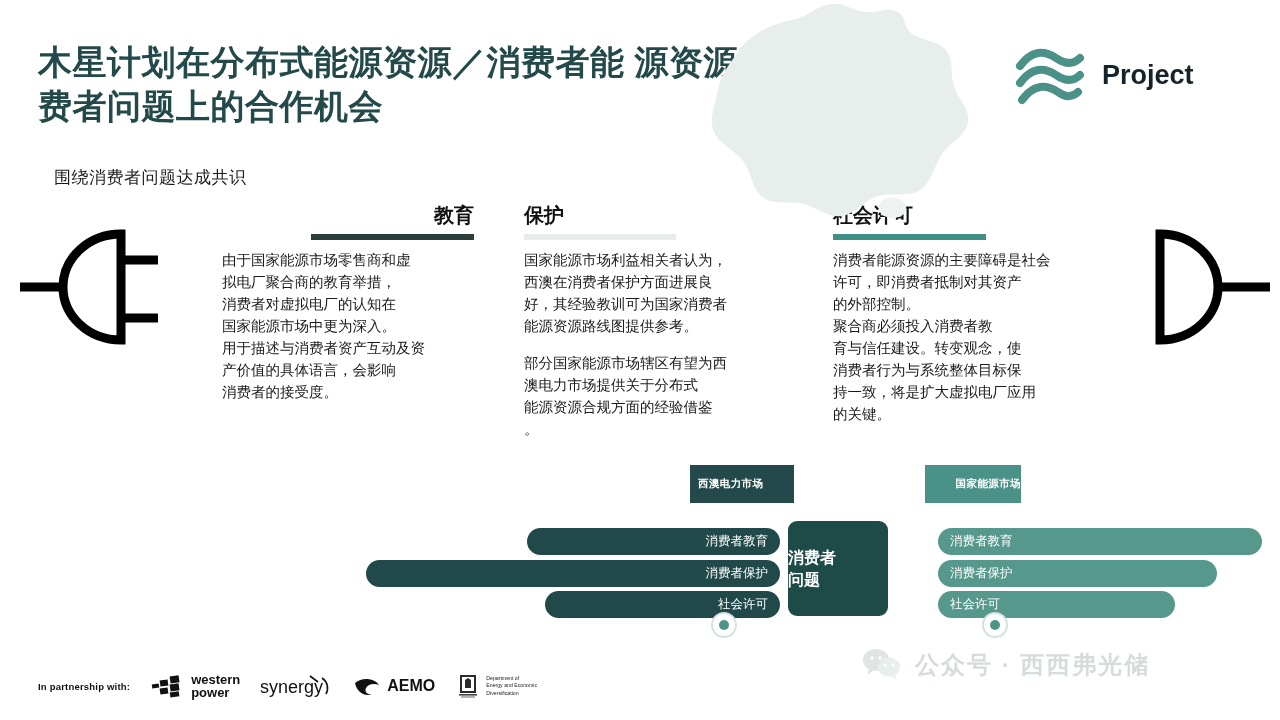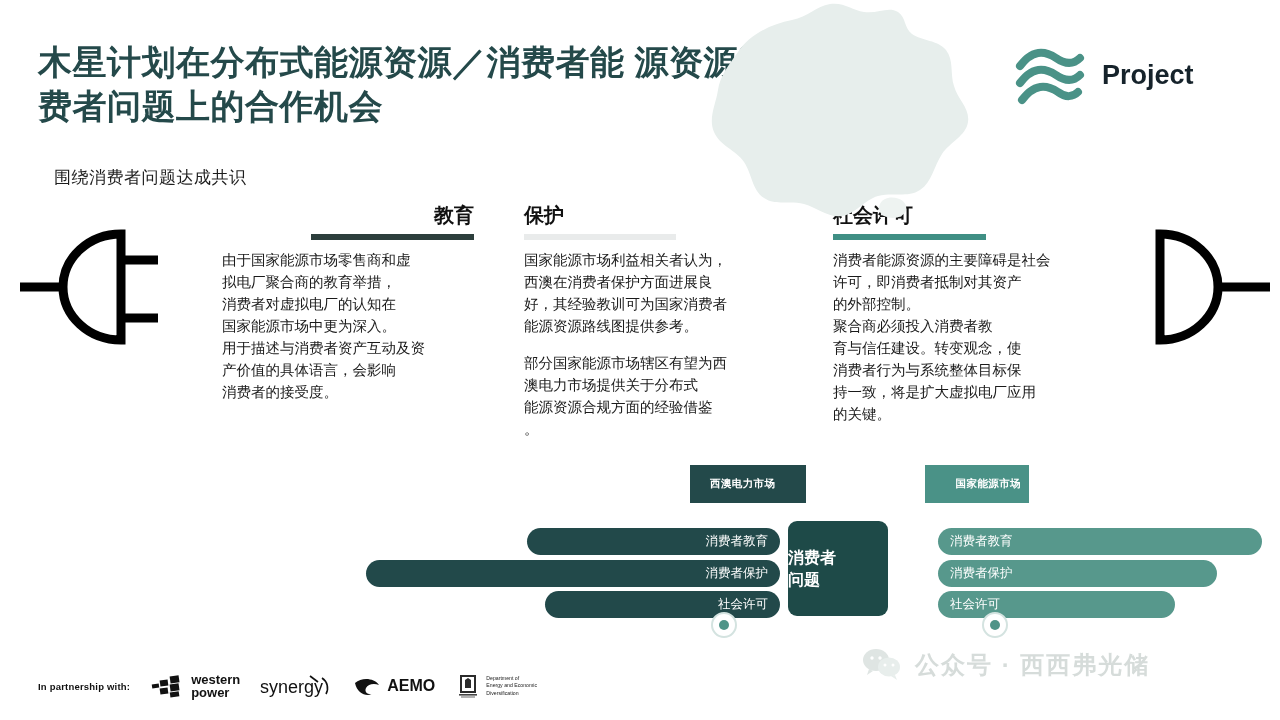--- a/index.html
+++ b/index.html
@@ -54,22 +54,22 @@
   .body-txt{
     font-size:14.5px;line-height:1.52;color:#1a1a1a;white-space:pre-line;
   }
   .body-txt + .body-txt{margin-top:15px;}
   .map{position:absolute;left:620px;top:0px;opacity:1;}
 
   .mk-box{
     position:absolute;height:38px;display:flex;align-items:center;
     font-size:10.5px;color:#ffffff;font-weight:bold;letter-spacing:0.4px;
   }
-  .mk-wa{left:690px;top:465px;width:96px;background:#23494a;justify-content:flex-start;padding-left:20px;}
-  .mk-nem{left:925px;top:465px;width:96px;background:#4a9287;justify-content:flex-end;padding-right:8px;}
+  .mk-wa{left:690px;top:465px;width:96px;background:#23494a;justify-content:flex-start;padding-left:8px;}
+  .mk-nem{left:925px;top:465px;width:96px;background:#4a9287;justify-content:flex-end;}
 
   .center-box{
     position:absolute;left:788px;top:521px;width:100px;height:95px;
     background:#1e4a48;border-radius:9px;
     display:flex;flex-direction:column;align-items:flex-start;justify-content:center;
     color:#fff;font-size:16px;font-weight:bold;line-height:1.35;
   }
 
   .bar{
     position:absolute;height:27px;border-radius:14px;display:flex;align-items:center;

